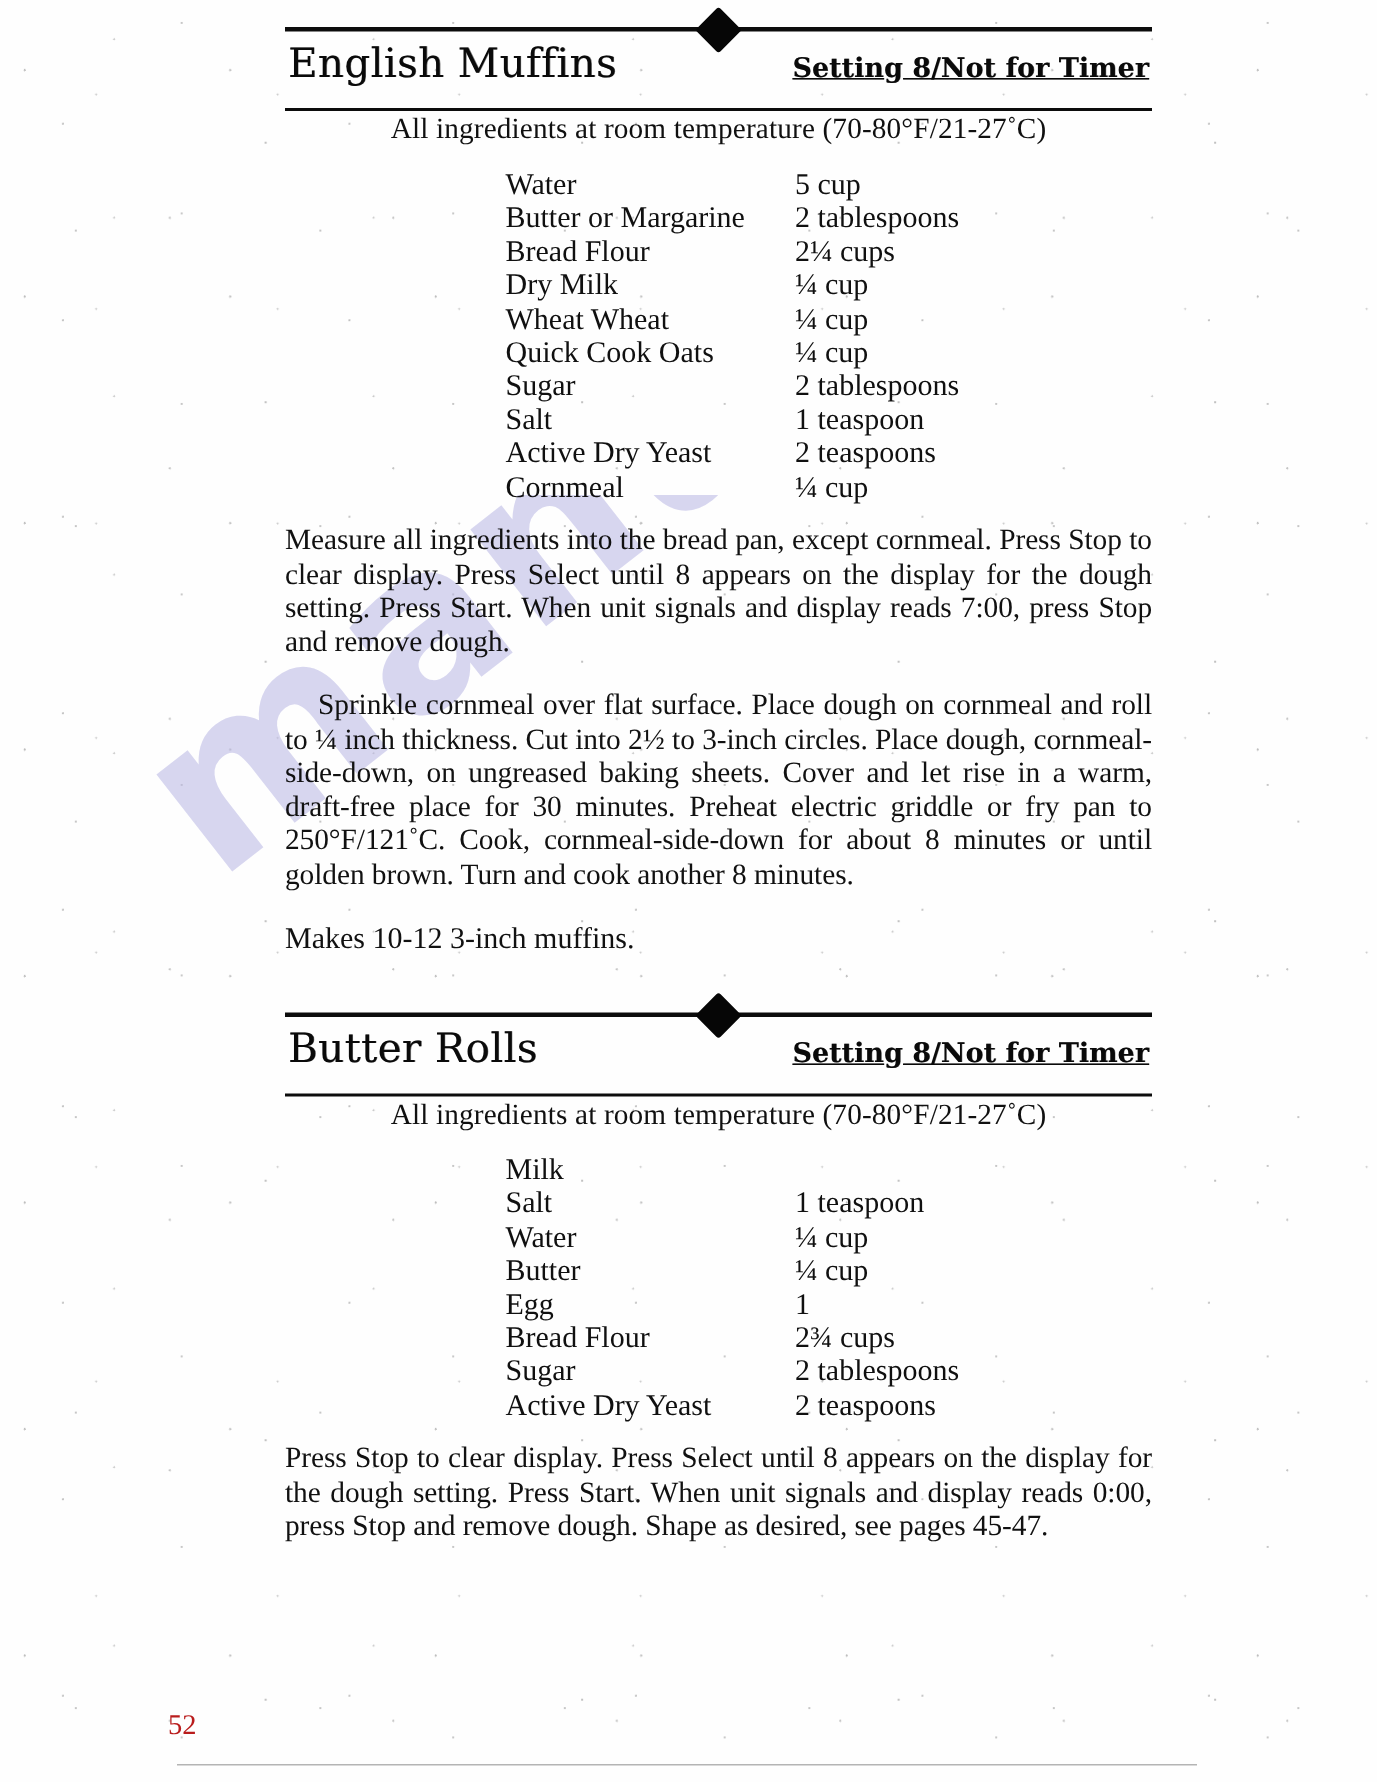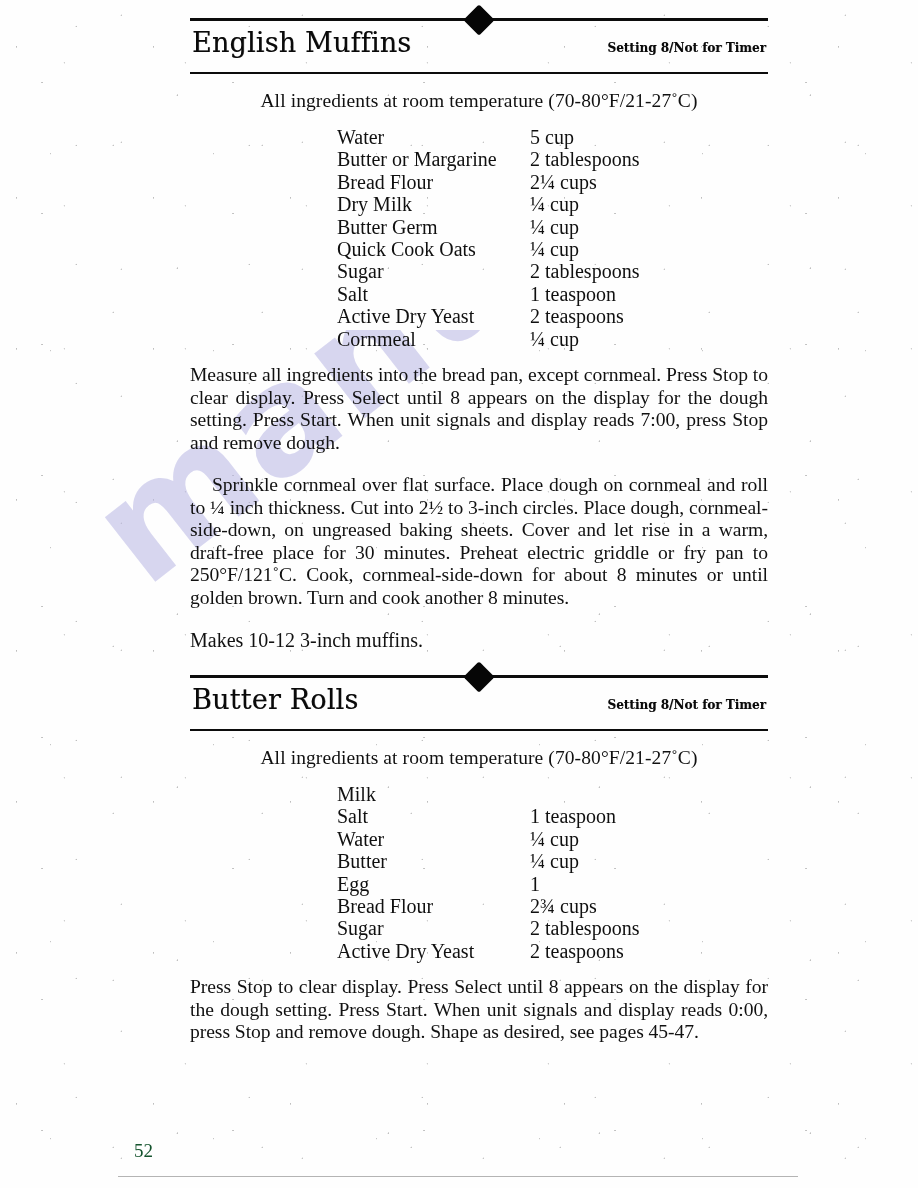--- a/index.html
+++ b/index.html
@@ -110,29 +110,30 @@
     font-family: "DejaVu Serif", "Liberation Serif", serif;
     font-weight: 400;
     font-size: 27px;
     letter-spacing: .2px;
     color: #0a0a0a;
     text-shadow: 0.4px 0 0 rgba(0,0,0,.5);
   }
   .recipe-setting {
     font-family: "DejaVu Serif", "Liberation Serif", serif;
     font-weight: 700;
-    font-size: 12px;
+    font-size: 18px;
     color: #0a0a0a;
     text-shadow: 0.3px 0 0 rgba(0,0,0,.45);
+    text-decoration: underline;
   }
 
   .temp-note {
     text-align: center;
     font-size: 19.5px;
-    margin-top: 16px;
+    margin-top: 2px;
     color: #101010;
     letter-spacing: .1px;
   }
 
   .ingredients {
     margin-top: 14px;
     padding-left: 147px;
   }
   .ing-row {
     display: flex;
@@ -155,24 +156,24 @@
   .makes {
     font-size: 20px;
     line-height: 22.6px;
     color: #111;
     margin-top: 14px;
   }
 
   
   .page-number {
     position: absolute;
-    left: 134px;
+    left: 112px;
     top: 1140px;
     font-size: 19px;
-    color: #14532d;
+    color: #b91c1c;
     z-index: 4;
   }
   .footer-rule {
     position: absolute;
     left: 118px;
     top: 1176px;
     width: 680px;
     height: 1px;
     background: #b4b4b4;
     z-index: 4;
@@ -214,21 +215,21 @@
         </div>
         <div class="ing-row">
           <span class="ing-name">Bread Flour</span>
           <span class="ing-amt">2¼ cups</span>
         </div>
         <div class="ing-row">
           <span class="ing-name">Dry Milk</span>
           <span class="ing-amt">¼ cup</span>
         </div>
         <div class="ing-row">
-          <span class="ing-name">Butter Germ</span>
+          <span class="ing-name">Wheat Wheat</span>
           <span class="ing-amt">¼ cup</span>
         </div>
         <div class="ing-row">
           <span class="ing-name">Quick Cook Oats</span>
           <span class="ing-amt">¼ cup</span>
         </div>
         <div class="ing-row">
           <span class="ing-name">Sugar</span>
           <span class="ing-amt">2 tablespoons</span>
         </div>

